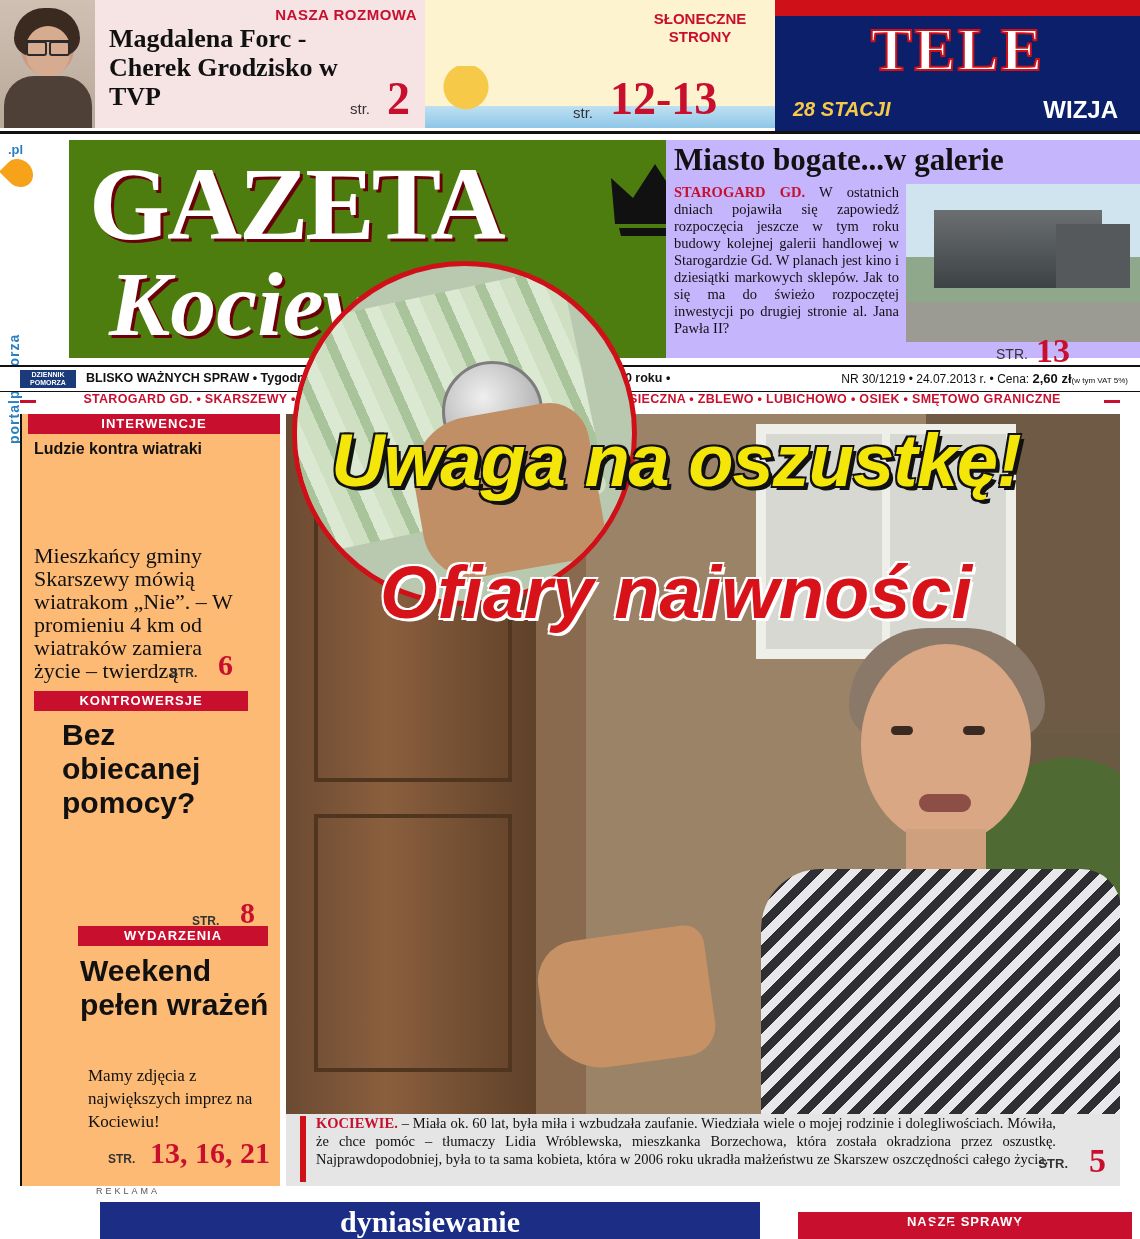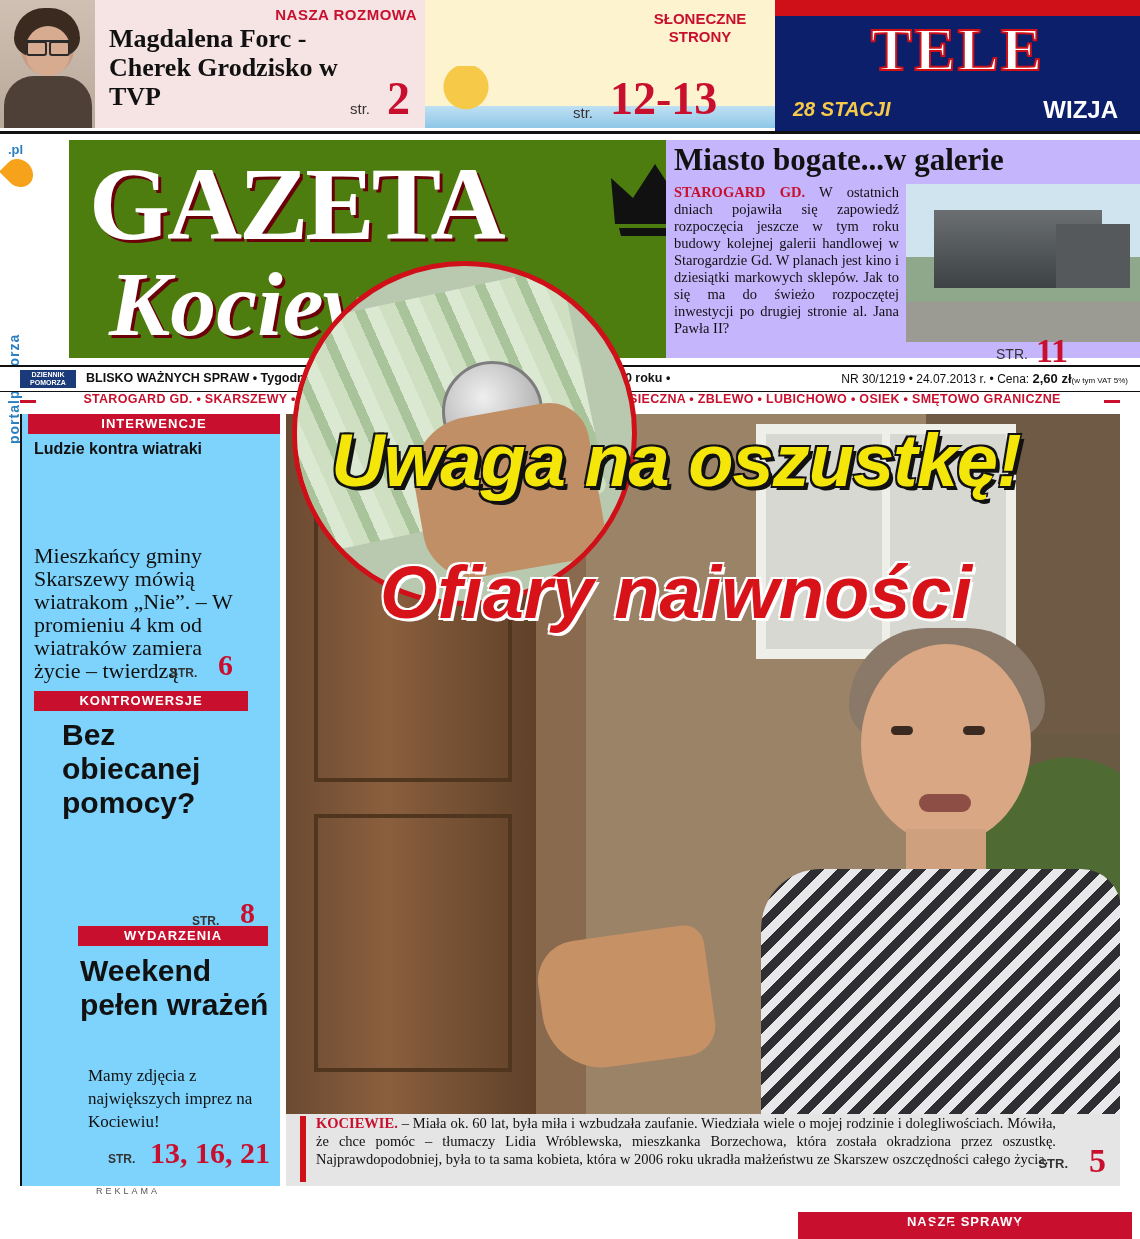--- a/index.html
+++ b/index.html
@@ -69,21 +69,21 @@
   .infobar .issue b{font-size:13px;}
   .infobar .vat{font-size:8px;}
 
   .townbar{position:absolute;left:20px;top:392px;width:1100px;height:18px;}
   .townbar .txt{position:absolute;left:22px;top:0;width:1060px;text-align:center;color:#c8102e;font-weight:bold;font-size:12.5px;letter-spacing:.3px;}
   .townbar:before,.townbar:after{content:'';position:absolute;top:8px;height:3px;background:#c8102e;width:16px;}
   .townbar:before{left:0;}
   .townbar:after{right:0;}
 
   
-  .leftcol{position:absolute;left:20px;top:414px;width:258px;height:772px;background:#7dd3fc;border-left:2px solid #111;}
+  .leftcol{position:absolute;left:20px;top:414px;width:258px;height:772px;background:#fdba74;border-left:2px solid #111;}
   .sectag{position:relative;height:20px;background:#c8102e;margin:0 0 0 6px;}
   .sectag span{color:#fff;font-weight:bold;font-size:13px;letter-spacing:1px;display:block;text-align:center;line-height:20px;}
   .art-h{font-family:"Liberation Sans",sans-serif;font-weight:bold;color:#111;}
   .art-p{font-family:"Liberation Serif",serif;color:#111;}
   .str-lab{font-size:12px;color:#333;font-weight:bold;}
   .str-no{color:#c8102e;font-weight:bold;font-family:"Liberation Serif",serif;}
 
   
   .mainphoto{position:absolute;left:286px;top:414px;width:834px;height:700px;overflow:hidden;background:#6d5643;}
   .mp-wall{position:absolute;left:0;top:0;width:834px;height:700px;background:linear-gradient(90deg,#7a5c44 0 120px,#8a6a4e 120px 300px,#9b8368 300px 640px,#6f5a46 640px 834px);}
@@ -185,21 +185,21 @@
 
   <div class="lead">
     <div class="lead-title">Miasto bogate...w galerie</div>
     <div class="lead-body"><b>STAROGARD GD.</b> <span>W ostatnich dniach pojawiła się zapowiedź rozpoczęcia jeszcze w tym roku budowy kolejnej galerii handlowej w Starogardzie Gd. W planach jest kino i dziesiątki markowych sklepów. Jak to się ma do świeżo rozpoczętej inwestycji po drugiej stronie al. Jana Pawła II?</span></div>
     <div class="lead-img">
       <div class="bld"></div>
       <div class="bld2"></div>
       <div class="road"></div>
     </div>
     <div class="lead-str">STR.</div>
-    <div class="lead-num">11</div>
+    <div class="lead-num">13</div>
   </div>
 
   <div class="infobar">
     <div class="dp">DZIENNIK POMORZA</div>
     <div class="slogan">BLISKO WAŻNYCH SPRAW • Tygodnik lokalny powiatu starogardzkiego • Wychodzi od 1990 roku •</div>
     <div class="issue"><span>NR 30/1219 • 24.07.2013 r. • Cena:</span> <b>2,60 zł</b><span class="vat">(w tym VAT 5%)</span></div>
   </div>
 
   <div class="townbar">
     <div class="txt">STAROGARD GD. • SKARSZEWY • SKÓRCZ • CZARNA WODA • BOBOWO • KALISKA • OSIECZNA • ZBLEWO • LUBICHOWO • OSIEK • SMĘTOWO GRANICZNE</div>
@@ -261,20 +261,23 @@
   <div class="mp-title2">Ofiary naiwności</div>
 
   <div class="caption">
     <div class="bar"></div>
     <div class="txt"><b>KOCIEWIE.</b> <span>– Miała ok. 60 lat, była miła i wzbudzała zaufanie. Wiedziała wiele o mojej rodzinie i dolegliwościach. Mówiła, że chce pomóc – tłumaczy Lidia Wróblewska, mieszkanka Borzechowa, która została okradziona przez oszustkę. Najprawdopodobniej, była to ta sama kobieta, która w 2006 roku ukradła małżeństwu ze Skarszew oszczędności całego życia.</span></div>
     <div class="str">STR.</div>
     <div class="no">5</div>
   </div>
 
   <div class="reklama">REKLAMA</div>
+  <div class="adbar">
+    <div class="t">dyniasiewanie</div>
+  </div>
 
   <div class="bottomright">
     <div class="tag">
       <span>NASZE SPRAWY</span>
     </div>
     <div class="hl">Po Pętli bez obaw</div>
   </div>
 
 </div>
 

